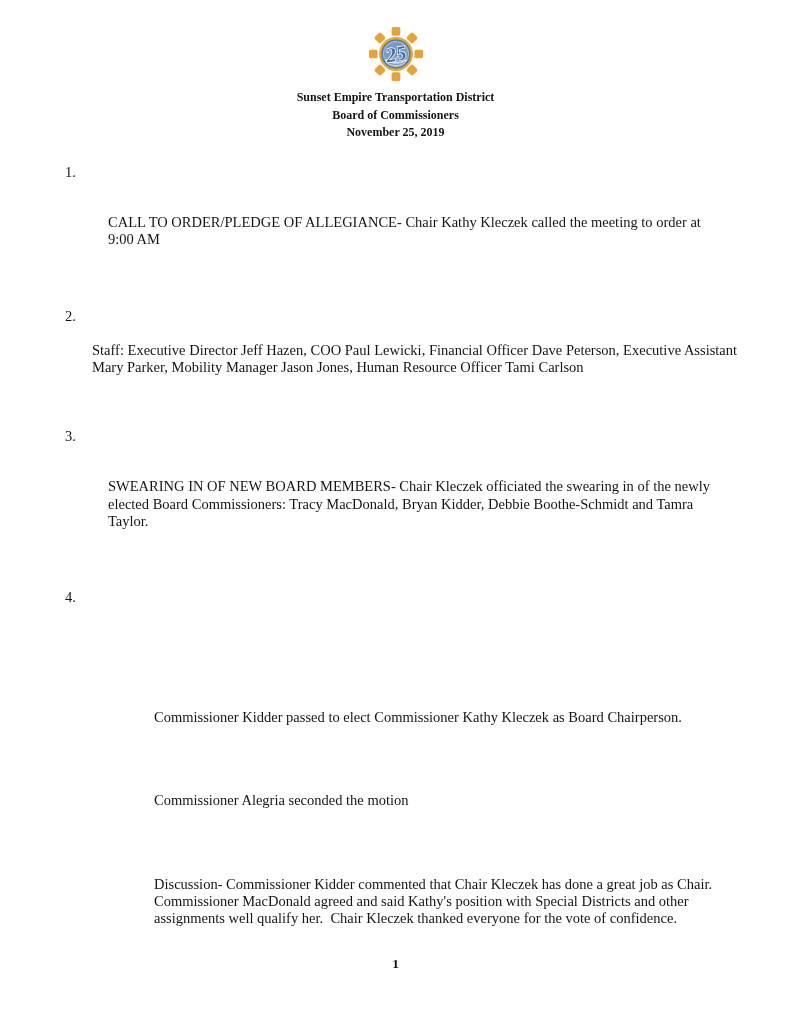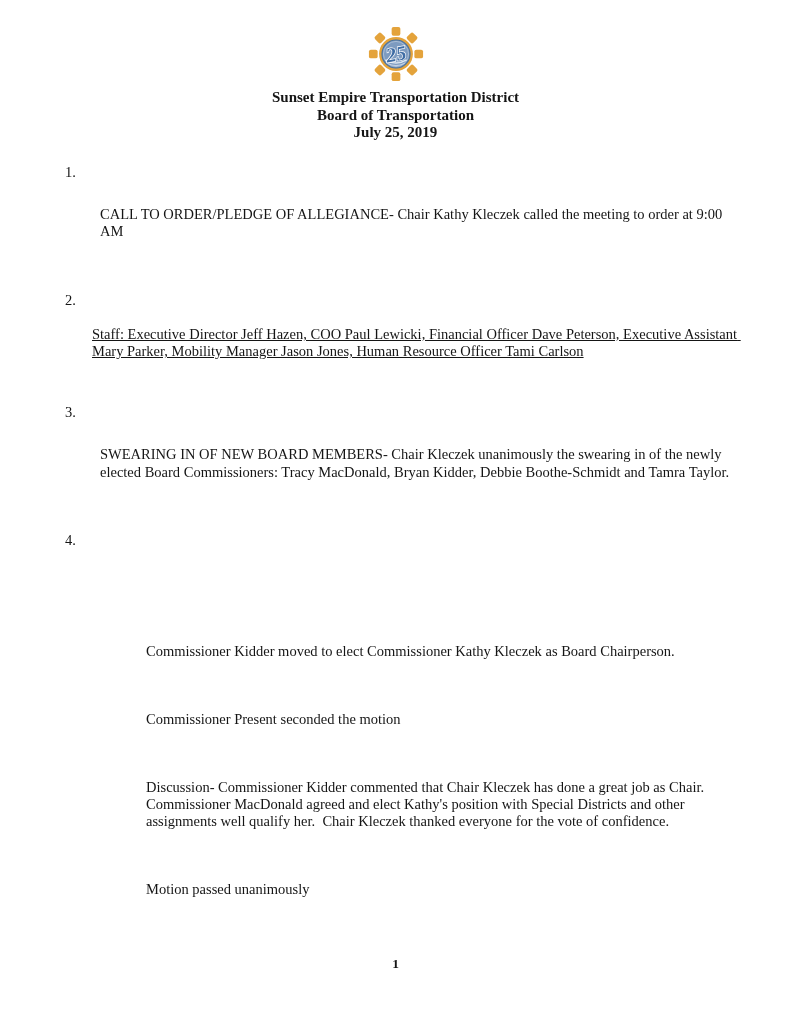--- a/index.html
+++ b/index.html
@@ -7,28 +7,28 @@
     position:relative;
     width:791px;height:1024px;
     background:#ffffff;
     font-family:"Liberation Serif","DejaVu Serif",serif;
     color:#151515;
     overflow:hidden;
     box-sizing:border-box;
   }
   .doc-header{padding-top:25px;text-align:center;}
   .logo{display:block;margin:0 auto 6px auto;width:58px;height:58px;}
-  .title-line{font-weight:bold;font-size:15px;line-height:17.5px;}
+  .title-line{font-weight:bold;font-size:12px;line-height:17.5px;}
   .doc-body{padding:22px 50px 0 65px;font-size:14.5px;line-height:17.2px;}
   .item{display:flex;margin-bottom:9px;}
   .num{flex:0 0 27px;}
   .content{flex:1;min-width:0;white-space:pre-wrap;}
-  p{margin:8px;}
+  p{margin:16px;}
   .par{margin:0 0 15px 0;}
-  .par:last-child{margin-bottom:0;text-decoration:underline;}
+  .par:last-child{margin-bottom:8px;}
   .blocks{margin-left:46px;}
   .block{margin-bottom:15px;}
   .block:last-child{margin-bottom:0;}
   .page-number{
     position:absolute;bottom:52px;left:0;width:100%;
     text-align:center;font-size:13.5px;font-weight:bold;
   }
 </style>
 </head>
 <body>
@@ -64,22 +64,22 @@
           </g>
       </g>
       <circle cx="30" cy="30" r="17.5" fill="#E4A33B"></circle>
       <circle cx="30" cy="30" r="14.5" fill="#7D9BC0" stroke="#49729F" stroke-width="1.2"></circle>
       <circle cx="30" cy="30" r="13" fill="none" stroke="#A9BdD6" stroke-width="1"></circle>
       <path d="M19 36 Q30 42.5 41 36" fill="none" stroke="#DCE6F1" stroke-width="1.6"></path>
       <path d="M21 39.5 Q30 44.5 39 39.5" fill="none" stroke="#C3D2E5" stroke-width="1.2"></path>
       <text x="30" y="37" text-anchor="middle" font-family="Liberation Serif, DejaVu Serif, serif" font-size="21" font-weight="bold" font-style="italic" fill="#3E6CA4" stroke="#ffffff" stroke-width="1.4" paint-order="stroke" transform="rotate(-10 30 30)">25</text>
     </svg>
     <div class="title-line">Sunset Empire Transportation District</div>
-    <div class="title-line">Board of Transportation</div>
-    <div class="title-line">July 25, 2019</div>
+    <div class="title-line">Board of Commissioners</div>
+    <div class="title-line">November 25, 2019</div>
   </header>
 
   <main class="doc-body">
 
     <section class="item">
       <span class="num">1.</span>
       <div class="content">
         <p>CALL TO ORDER/PLEDGE OF ALLEGIANCE- Chair Kathy Kleczek called the meeting to order at 9:00 AM</p>
       </div>
     </section>
@@ -87,33 +87,32 @@
     <section class="item">
       <span class="num">2.</span>
       <div class="content">
         <p class="par">Staff: Executive Director Jeff Hazen, COO Paul Lewicki, Financial Officer Dave Peterson, Executive Assistant Mary Parker, Mobility Manager Jason Jones, Human Resource Officer Tami Carlson</p>
       </div>
     </section>
 
     <section class="item">
       <span class="num">3.</span>
       <div class="content">
-        <p>SWEARING IN OF NEW BOARD MEMBERS- Chair Kleczek unanimously the swearing in of the newly elected Board Commissioners: Tracy MacDonald, Bryan Kidder, Debbie Boothe-Schmidt and Tamra Taylor.</p>
+        <p>SWEARING IN OF NEW BOARD MEMBERS- Chair Kleczek officiated the swearing in of the newly elected Board Commissioners: Tracy MacDonald, Bryan Kidder, Debbie Boothe-Schmidt and Tamra Taylor.</p>
       </div>
     </section>
 
     <section class="item">
       <span class="num">4.</span>
       <div class="content">
         <div class="blocks">
           <div class="block">
-            <p>Commissioner Kidder moved to elect Commissioner Kathy Kleczek as Board Chairperson.</p>
-            <p>Commissioner Present seconded the motion</p>
-            <p>Discussion- Commissioner Kidder commented that Chair Kleczek has done a great job as Chair. Commissioner MacDonald agreed and elect Kathy's position with Special Districts and other assignments well qualify her.  Chair Kleczek thanked everyone for the vote of confidence.</p>
-            <p>Motion passed unanimously</p>
+            <p>Commissioner Kidder passed to elect Commissioner Kathy Kleczek as Board Chairperson.</p>
+            <p>Commissioner Alegria seconded the motion</p>
+            <p>Discussion- Commissioner Kidder commented that Chair Kleczek has done a great job as Chair. Commissioner MacDonald agreed and said Kathy's position with Special Districts and other assignments well qualify her.  Chair Kleczek thanked everyone for the vote of confidence.</p>
           </div>
           
           
         </div>
       </div>
     </section>
 
   </main>
 
   <footer class="page-number">1</footer>

